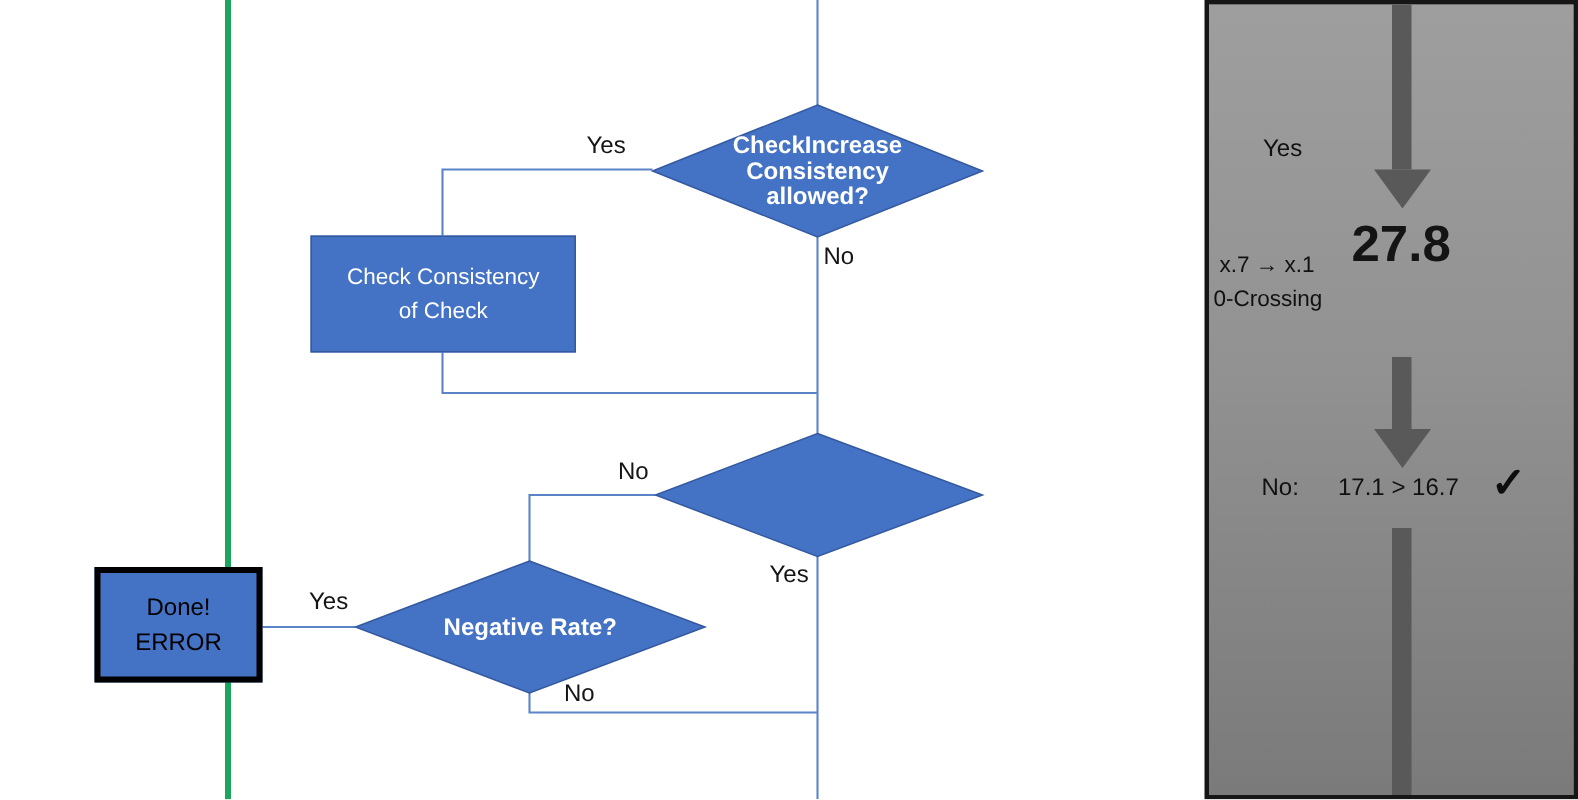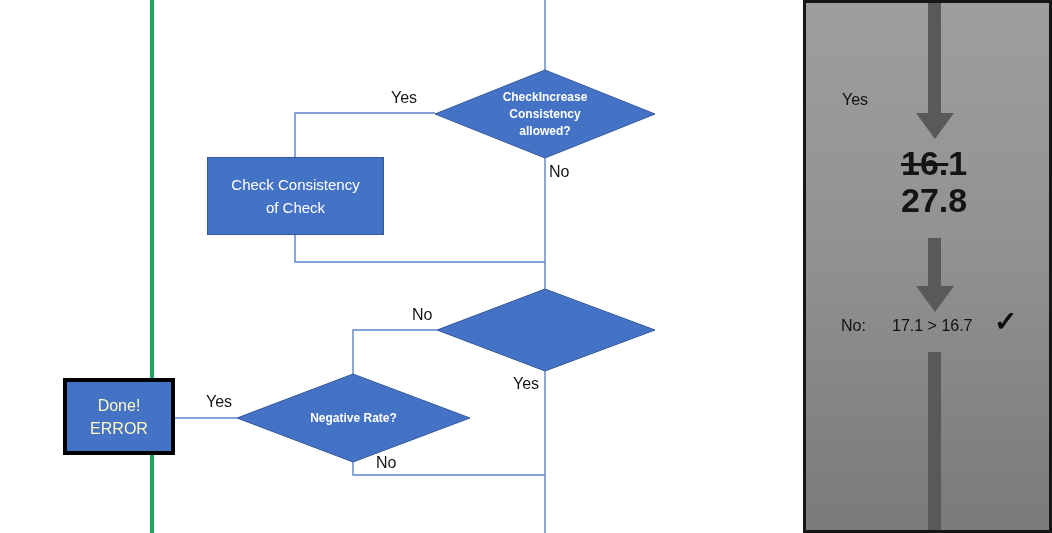--- a/index.html
+++ b/index.html
@@ -15,28 +15,28 @@
   .node-rect{
     position:absolute;background:#4472C4;border:1px solid #35599F;
     display:flex;flex-direction:column;align-items:center;justify-content:center;
     color:#fff;text-align:center;box-sizing:border-box;
   }
   .node-rect .ln{display:block;line-height:23px;font-size:15px;}
   .done-box{
     position:absolute;left:63px;top:378px;width:112px;height:77px;
     background:#4472C4;border:4px solid #000;box-sizing:border-box;
     display:flex;flex-direction:column;align-items:center;justify-content:center;
-    color:#fef9c3;text-align:center;
+    color:#000000;text-align:center;
   }
   .done-box .ln{display:block;line-height:23px;font-size:16px;}
   .diamond-label{
     position:absolute;display:flex;flex-direction:column;align-items:center;justify-content:center;
     color:#fff;text-align:center;pointer-events:none;
   }
-  .diamond-label .ln{display:block;font-size:12px;font-weight:600;line-height:17px;}
+  .diamond-label .ln{display:block;font-size:16px;font-weight:600;line-height:17px;}
   .edge-label{position:absolute;color:#151515;font-size:16px;line-height:18px;}
   
   .panel{
     position:absolute;left:803px;top:0;width:249px;height:533px;box-sizing:border-box;
     border:3px solid #161616;
     background:linear-gradient(180deg,#9e9e9e 0%,#929292 45%,#7a7a7a 100%);
   }
   .panel .shaft{position:absolute;width:13px;background:#595959;}
   .panel .head{
     position:absolute;width:0;height:0;
@@ -103,23 +103,26 @@
   <div class="edge-label" style="left:206px;top:393px;">Yes</div>
   <div class="edge-label" style="left:376px;top:454px;">No</div>
 
   <div class="panel">
 
     <div class="shaft" style="left:122px;top:0;height:110px;"></div>
     <div class="head" style="left:110px;top:110px;"></div>
 
     <div class="panel-yes">Yes</div>
 
+    <div class="panel-note">
+      <span style="display:block;padding-left:4px;">x.7 → x.1</span>
+      <span style="display:block;">0-Crossing</span>
+    </div>
 
     <div class="big-nums">
-      <span style="display:block;"><span class="struck">16.</span><span>1</span></span>
       <span style="display:block;">27.8</span>
     </div>
 
     <div class="shaft" style="left:122px;top:235px;height:48px;"></div>
     <div class="head" style="left:110px;top:283px;"></div>
 
     <div class="result-row">
       <span class="result-prefix">No:</span>
       <span class="result-cmp">17.1 &gt; 16.7</span>
       <span class="result-check">✓</span>

